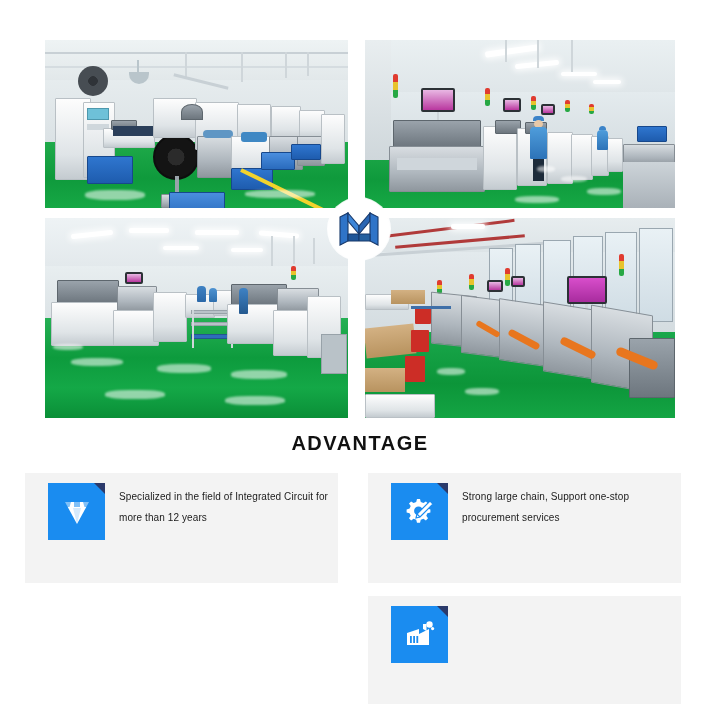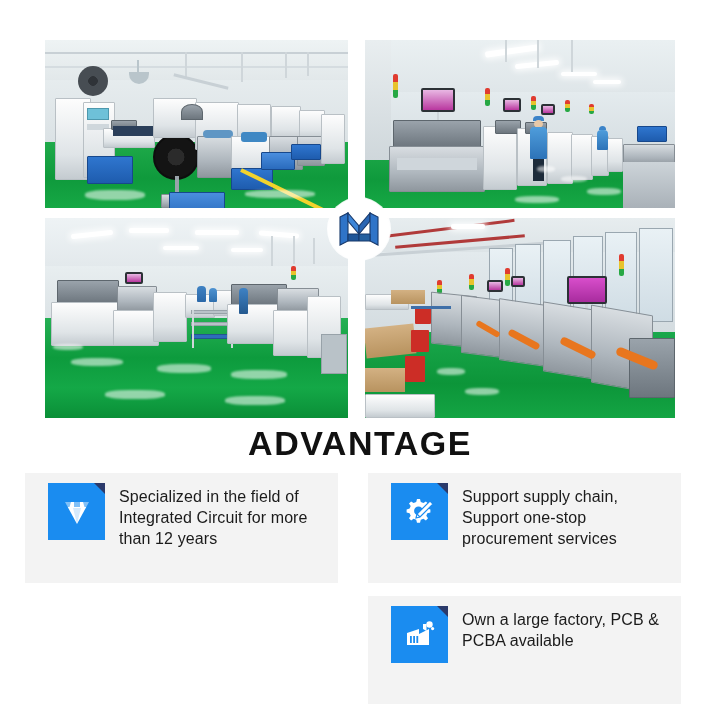--- a/index.html
+++ b/index.html
@@ -19,21 +19,21 @@
     color:#111111;
     letter-spacing:1.5px;
     font-family:"Liberation Sans", sans-serif;
   }
   #title-factory {
     position:absolute; left:0; top:2px; width:720px;
     font-size:30px; line-height:30px;
   }
   #title-advantage {
     position:absolute; left:0; top:428px; width:720px;
-    font-size:34px; line-height:30px;
+    font-size:20px; line-height:30px;
   }
 
   
   .photo-grid {
     position:absolute; left:45px; top:40px;
     width:630px; height:378px;
   }
   .photo {
     position:absolute;
     overflow:hidden;
@@ -156,21 +156,21 @@
   .adv-icon::after {
     content:""; position:absolute; right:0; top:0;
     width:11px; height:11px;
     background:#2b3a6b;
     clip-path:polygon(0 0,100% 0,100% 100%);
   }
   .adv-icon svg { display:block; }
 
   .adv-text {
     margin:13px 8px 0 14px;
-    font-size:16px;
+    font-size:10px;
     line-height:21px;
     color:#1b1b1b;
     font-weight:500;
     letter-spacing:.1px;
   }
 </style>
 </head>
 <body>
 
 <div class="page">
@@ -428,32 +428,31 @@
 
   <div class="adv-card" id="adv-1">
     <div class="adv-icon">
       <svg width="30" height="30" viewBox="0 0 30 30" aria-hidden="true">
         <path d="M12 2 L15 2 L15.8 5 L18.4 6.1 L20.9 4.4 L23 6.5 L21.3 9 L22.4 11.6 L25.4 12.4 L25.4 15.4 L22.4 16.2 L21.3 18.8 L23 21.3 L20.9 23.4 L18.4 21.7 L15.8 22.8 L15 25.8 L12 25.8 L11.2 22.8 L8.6 21.7 L6.1 23.4 L4 21.3 L5.7 18.8 L4.6 16.2 L1.6 15.4 L1.6 12.4 L4.6 11.6 L5.7 9 L4 6.5 L6.1 4.4 L8.6 6.1 L11.2 5 Z" fill="#ffffff"></path>
         <circle cx="13.5" cy="13.9" r="4.4" fill="#1a8cf0"></circle>
         <path d="M25 4 L28 7 L15 20 L11 21 L12 17 Z" fill="#ffffff" stroke="#1a8cf0" stroke-width="1.2"></path>
         <path d="M12 17 L15 20" stroke="#1a8cf0" stroke-width="1.1"></path>
       </svg>
     </div>
-    <div class="adv-text">Support supply chain, Support one-stop procurement services</div>
+    <div class="adv-text">Strong large chain, Support one-stop procurement services</div>
   </div>
 
 
   <div class="adv-card" id="adv-3">
     <div class="adv-icon">
       <svg width="30" height="28" viewBox="0 0 30 28" aria-hidden="true">
         <path d="M2 12 L2 24 L24 24 L24 8 L14 13 L14 8 Z" fill="#ffffff"></path>
         <path d="M18 8 L18 3 L21.5 3 L21.5 10" fill="#ffffff"></path>
         <circle cx="24.5" cy="3.5" r="3.2" fill="#ffffff"></circle>
         <circle cx="27.6" cy="7.6" r="1.6" fill="#ffffff"></circle>
         <rect x="5" y="15" width="1.8" height="7" fill="#1a8cf0"></rect>
         <rect x="8.2" y="15" width="1.8" height="7" fill="#1a8cf0"></rect>
         <rect x="11.4" y="15" width="1.8" height="7" fill="#1a8cf0"></rect>
       </svg>
     </div>
-    <div class="adv-text">Own a large factory, PCB &amp; PCBA available</div>
   </div>
 
 </div>
 
 </body></html>

